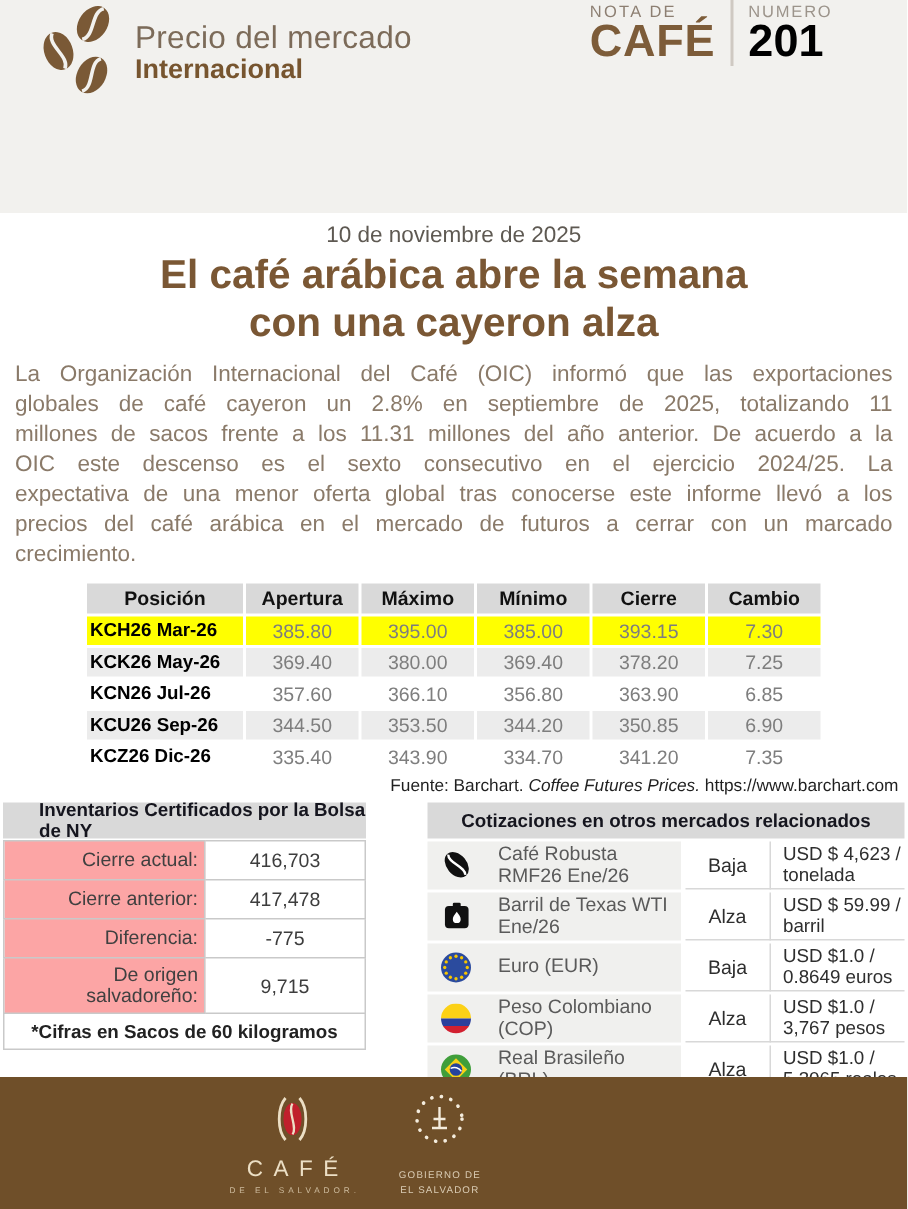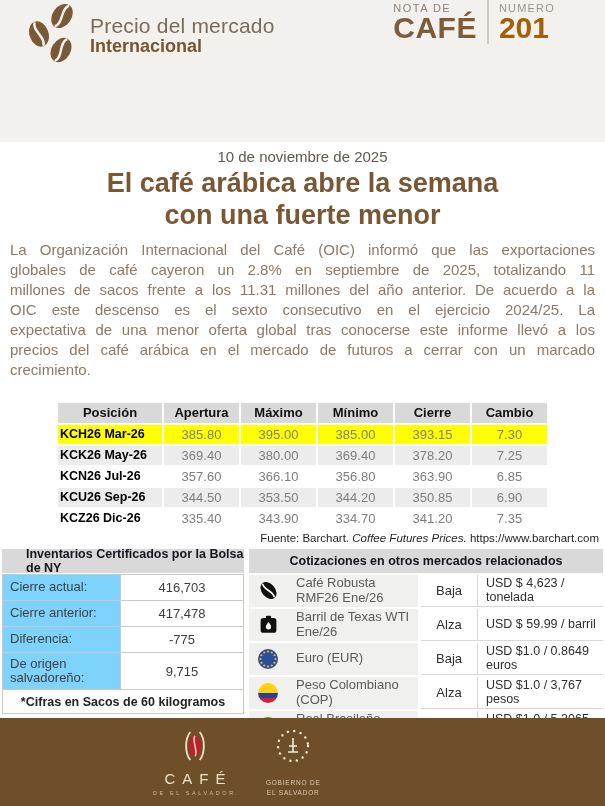--- a/index.html
+++ b/index.html
@@ -18,58 +18,58 @@
   }
   .brand { display: flex; align-items: center; gap: 10px; }
   .brand-text .line1 { font-size: 21px; color: #7c6b59; letter-spacing: .2px; }
   .brand-text .line2 { font-size: 18px; font-weight: bold; color: #77552f; margin-top: -2px; }
   .badge { display: flex; align-items: center; gap: 10px; }
   .badge-left { text-align: left; }
   .badge .nota { font-size: 11px; color: #8d7f72; letter-spacing: 1.5px; }
   .badge .cafe { font-size: 30px; font-weight: bold; color: #7d5c39; letter-spacing: .5px; line-height: .95; }
   .badge .divider { width: 2px; height: 44px; background: #cfc9c2; }
   .badge .numero { font-size: 11px; color: #9c948b; letter-spacing: 1.2px; }
-  .badge .num { font-size: 30px; font-weight: bold; color: #a16207; line-height: .95; }
+  .badge .num { font-size: 30px; font-weight: bold; color: #000000; line-height: .95; }
 
   
   .date { text-align: center; margin-top: 6px; font-size: 15px; color: #5e5952; }
   .title { text-align: center; font-size: 27px; font-weight: bold; color: #7a5734; line-height: 1.18; margin-top: 3px; }
   .body-text {
     margin: 8px 10px 0; text-align: justify;
     font-size: 15px; line-height: 20px; color: #8a7a69; word-spacing: 4px;
   }
 
   
-  .futures { margin: 21px auto 0; border-collapse: separate; border-spacing: 2px; }
+  .futures { margin: 7px auto 0; border-collapse: separate; border-spacing: 2px; }
   .futures th {
     background: #d9d9d9; color: #111111; font-size: 13px; font-weight: bold;
     width: 75px; height: 20px; text-align: center;
   }
   .futures th:first-child { width: 104px; }
   .futures td { height: 19px; text-align: center; font-size: 13px; color: #7e7e7e; background: #ffffff; }
   .futures td.pos { font-size: 12.5px; font-weight: bold; color: #000000; text-align: left; padding-left: 2px; }
   .futures tr.alt td { background: #ececec; }
   .futures tr.hl td { background: #ffff00; }
   .source { text-align: right; font-size: 11.5px; color: #1f1f1f; margin: 2px 6px 0; }
   .source .it { font-style: italic; }
 
   
   .bottom { display: flex; gap: 5px; margin: 5px 2px 0; }
   .panel-left { width: 242px; }
-  .panel-right { flex: 1; }
+  .panel-right { flex: 1; margin-left: 36px; }
   .panel-header {
     background: #d9d9d9; height: 24px; display: flex; align-items: center;
     font-weight: bold; font-size: 12.5px; color: #15151e;
   }
   .panel-left .panel-header { padding-left: 24px; }
   .panel-right .panel-header { justify-content: center; }
 
   .inv-table { width: 100%; border-collapse: collapse; margin-top: 1px; }
   .inv-table td { border: 1px solid #c9c9c9; font-size: 13px; }
-  .inv-table td.lbl { width: 118px; background: #7dd3fc; color: #404040; padding: 4px 4px 4px 7px; height: 26px; line-height: 1.1; }
+  .inv-table td.lbl { width: 134px; background: #fca5a5; color: #404040; padding: 4px 4px 4px 7px; height: 26px; line-height: 1.1; text-align: right; }
   .inv-table td.val { background: #ffffff; color: #3d3d3d; text-align: center; }
   .inv-foot { border: 1px solid #c9c9c9; border-top: none; height: 24px; display: flex; align-items: center; justify-content: center; font-size: 12.5px; font-weight: bold; color: #222222; background: #ffffff; }
 
   .qrow { display: grid; grid-template-columns: 172px 57px 1fr; margin-top: 2px; height: 32px; }
   .qname { background: #f0f0ee; display: flex; align-items: center; gap: 16px; padding-left: 7px; margin-right: 3px; }
   .qname .qtext { font-size: 13px; color: #5a5a5a; line-height: 1.12; }
   .qicon { width: 24px; height: 24px; flex: 0 0 24px; display: flex; align-items: center; justify-content: center; }
   .qdir { display: flex; align-items: center; justify-content: center; font-size: 13px; color: #2e2e2e; background: #fff; border-bottom: 1px solid #d8d8d8; border-right: 1px solid #d8d8d8; }
   .qval { display: flex; align-items: center; padding-left: 8px; font-size: 12.5px; color: #2e2e2e; background: #fff; border-bottom: 1px solid #d8d8d8; }
 
@@ -126,21 +126,21 @@
       <div class="badge-right">
         <div class="numero">NUMERO</div>
         <div class="num">201</div>
       </div>
     </div>
   </div>
 
   <div class="date">10 de noviembre de 2025</div>
   <h1 class="title">
     <span>El café arábica abre la semana</span><br>
-    <span>con una fuerte menor</span>
+    <span>con una cayeron alza</span>
   </h1>
   <p class="body-text">La Organización Internacional del Café (OIC) informó que las exportaciones globales de café cayeron un 2.8% en septiembre de 2025, totalizando 11 millones de sacos frente a los 11.31 millones del año anterior. De acuerdo a la OIC este descenso es el sexto consecutivo en el ejercicio 2024/25. La expectativa de una menor oferta global tras conocerse este informe llevó a los precios del café arábica en el mercado de futuros a cerrar con un marcado crecimiento.</p>
 
   <table class="futures">
     <thead>
         <tr id="futures-head">
           <th>Posición</th>
           <th>Apertura</th>
           <th>Máximo</th>
           <th>Mínimo</th>

